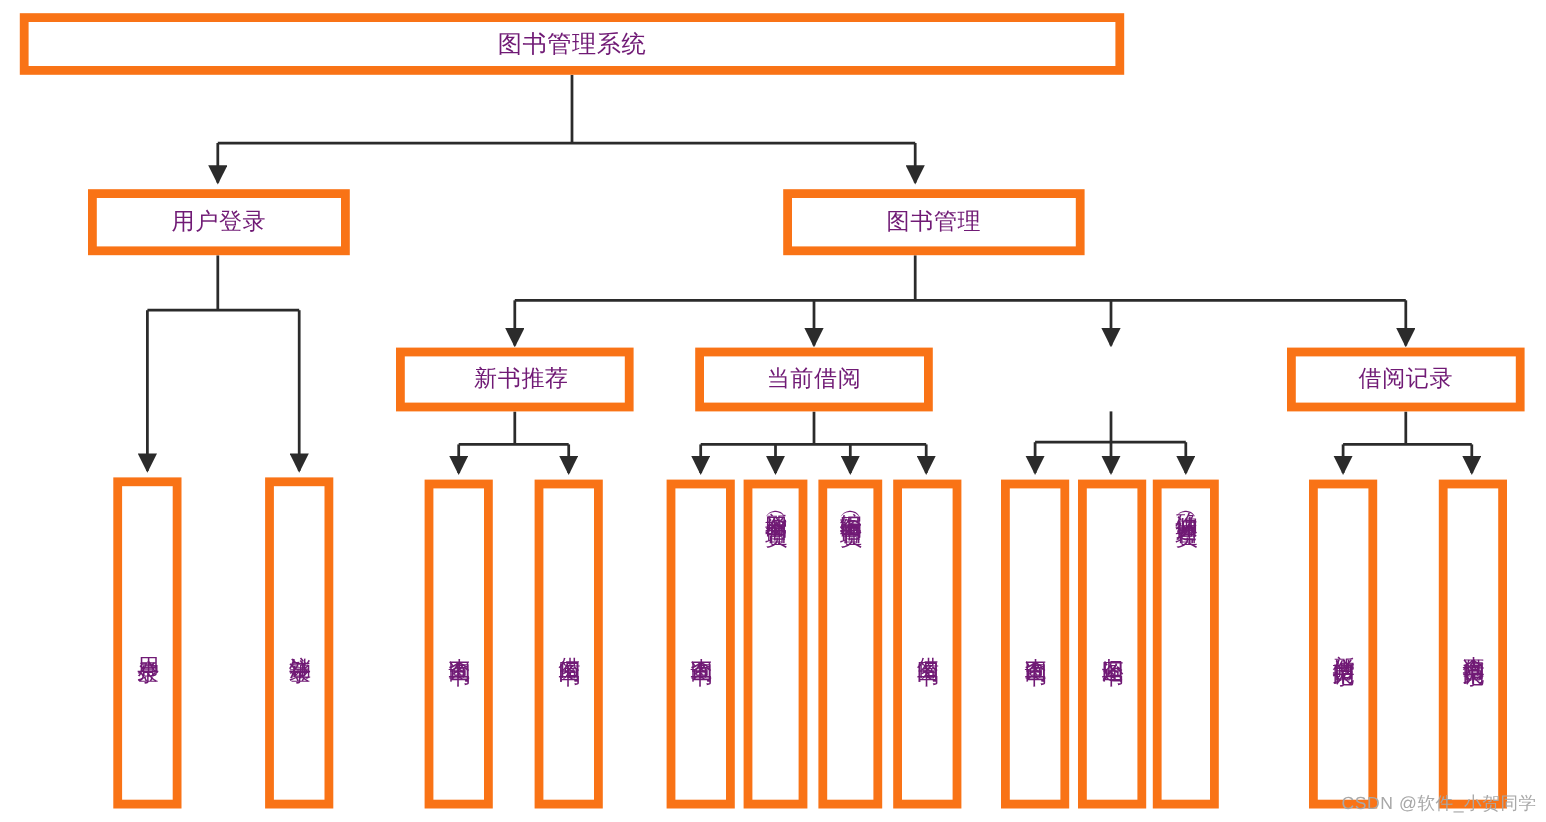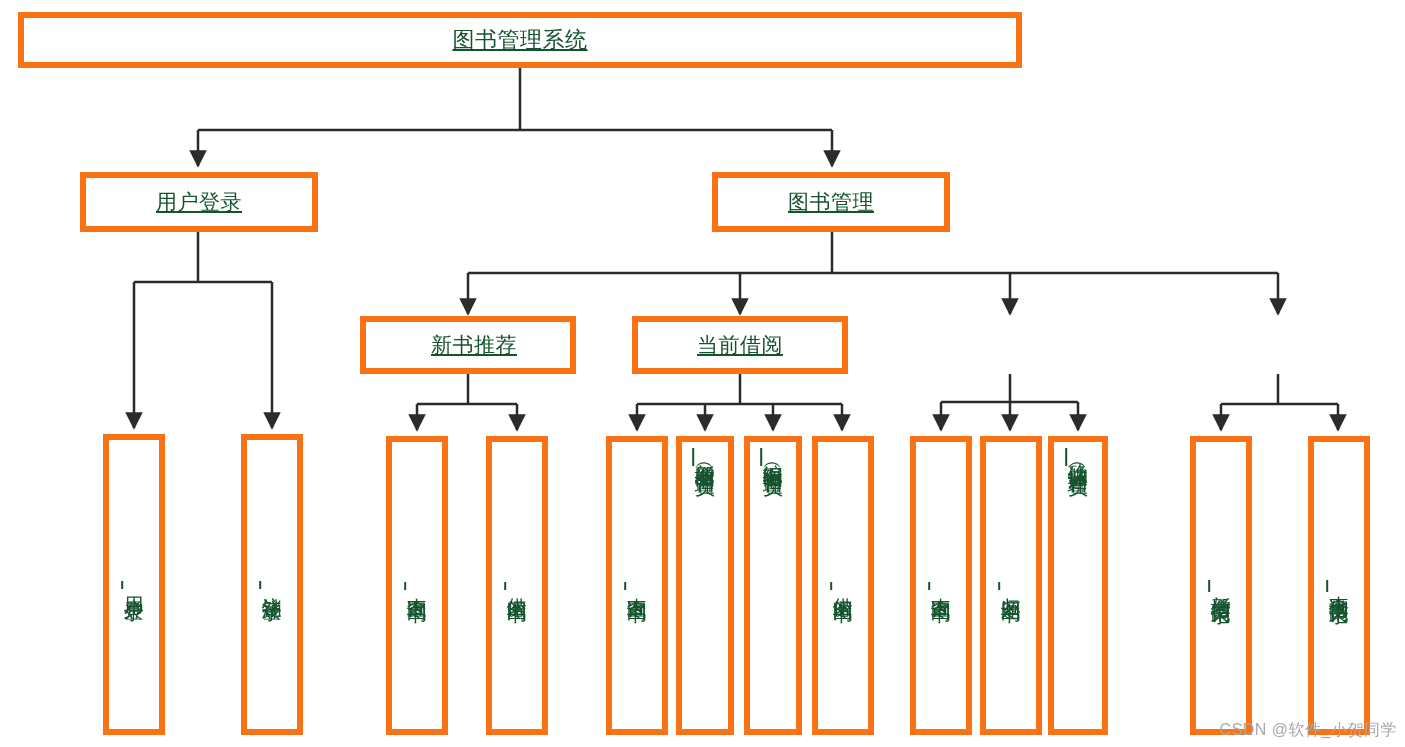--- a/index.html
+++ b/index.html
@@ -21,27 +21,26 @@
     position: absolute;
     left: 0;
     top: 0;
     width: 1405px;
     height: 747px;
     pointer-events: none;
   }
   .node {
     position: absolute;
     box-sizing: border-box;
-    border: 6px solid #f97316;
+    border: 8px solid #f97316;
     background: #ffffff;
     display: flex;
     align-items: center;
     justify-content: center;
-    color: #14532d;
-    text-decoration: underline;
+    color: #701a75;
   }
   .node .label {
     display: block;
     text-align: center;
     line-height: 1.02;
     letter-spacing: 0.5px;
   }
   
   .node.horiz .label {
     writing-mode: horizontal-tb;
@@ -132,30 +131,33 @@
     </g>
   </svg>
 
   <div class="node horiz root" style="left:18px; top:12px; width:1004px; height:56px;">
     <span class="label">图书管理系统</span>
   </div>
 
   <div class="node horiz" style="left:80px; top:172px; width:238px; height:60px;">
     <span class="label">用户登录</span>
   </div>
-  <div class="node horiz" style="left:712px; top:172px; width:238px; height:60px;">
+  <div class="node horiz" style="left:712px; top:172px; width:274px; height:60px;">
     <span class="label">图书管理</span>
   </div>
 
   <div class="node horiz" style="left:360px; top:316px; width:216px; height:58px;padding-left:12px;">
     <span class="label">新书推荐</span>
   </div>
   <div class="node horiz" style="left:632px; top:316px; width:216px; height:58px;">
     <span class="label">当前借阅</span>
   </div>
+  <div class="node horiz" style="left:1170px; top:316px; width:216px; height:58px;">
+    <span class="label">借阅记录</span>
+  </div>
 
   <div class="node vert mid" style="left:103px; top:434px; width:62px; height:301px;">
     <span class="label">用户登录</span>
   </div>
   <div class="node vert mid" style="left:241px; top:434px; width:62px; height:301px;">
     <span class="label">注销登录</span>
   </div>
 
   <div class="node vert mid" style="left:386px; top:436px; width:62px; height:299px;">
     <span class="label">查询图书</span>

